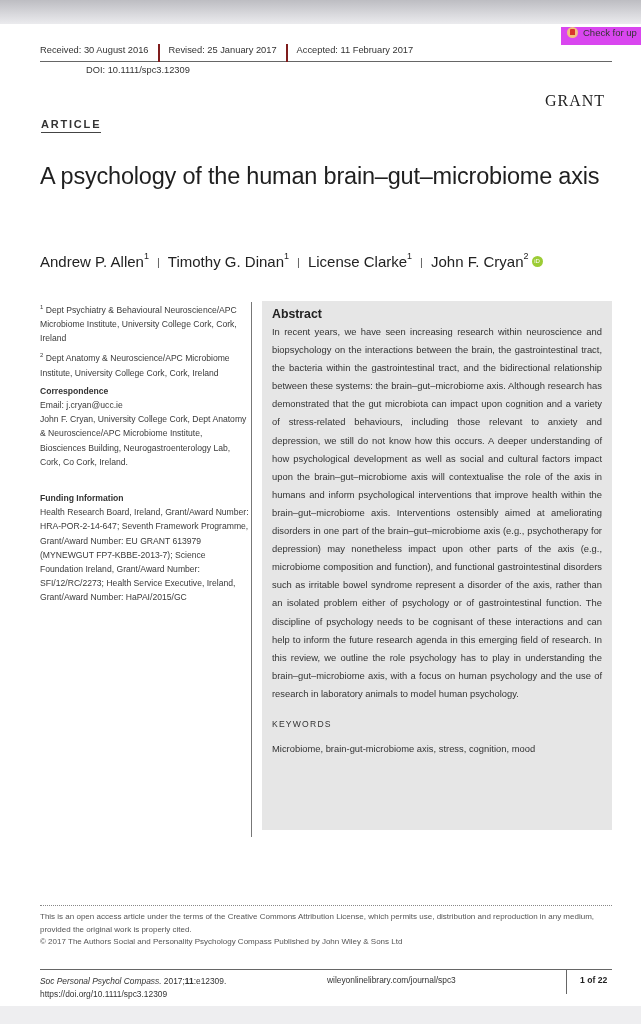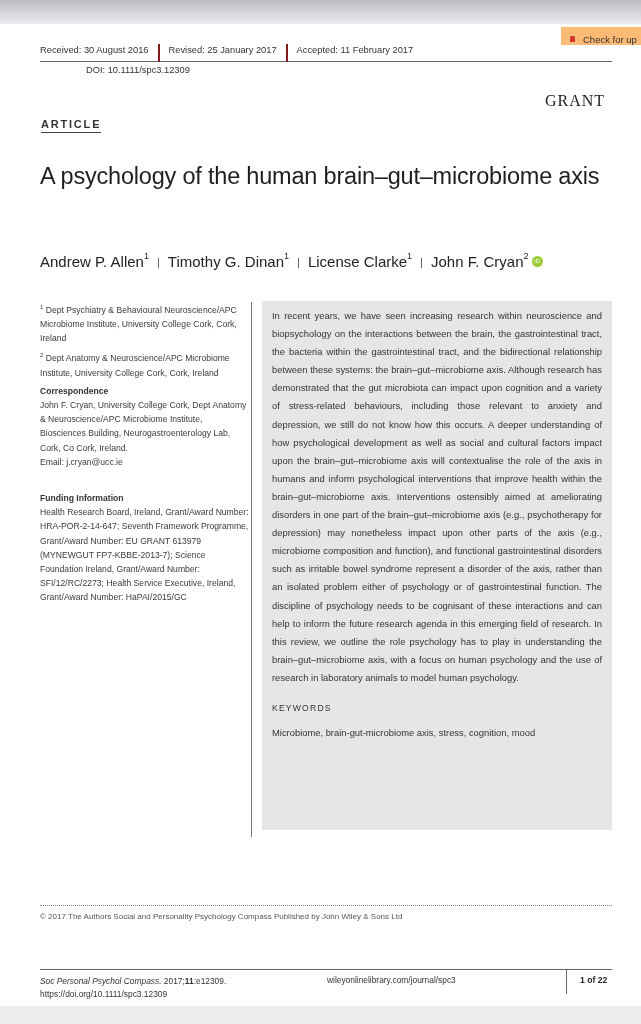--- a/index.html
+++ b/index.html
@@ -3,21 +3,21 @@
 <meta charset="utf-8">
 <style>
   * { box-sizing: border-box; margin: 0; padding: 0; }
   html, body { width: 641px; height: 1024px; overflow: hidden; background: #ffffff; }
   body { font-family: "Liberation Sans", "DejaVu Sans", sans-serif; color: #2a2a2a; position: relative; }
 
   .top-shadow { position: absolute; left: 0; top: 0; width: 641px; height: 24px;
     background: linear-gradient(#bdbdc2, #d9d9dd 60%, #ebebee); }
 
   .check-updates { position: absolute; left: 561px; top: 27px; width: 80px; height: 18px;
-    background: #fdba74; display: flex; align-items: flex-end; padding-left: 6px; font-size: 9.5px; color: #333; }
+    background: #d946ef; display: flex; align-items: flex-start; padding-left: 6px; font-size: 9.5px; color: #333; }
   .check-updates .badge { width: 11px; height: 11px; border-radius: 50%; background: #f1c27d; position: relative; margin-right: 5px; flex: none; }
   .check-updates .badge::after { content: ""; position: absolute; left: 3px; top: 2px; width: 5px; height: 6px; background: #d9362b; border-radius: 1px 1px 0 0; }
 
   .dates { position: absolute; left: 40px; top: 44px; width: 572px; height: 18px; border-bottom: 1px solid #666;
     display: flex; font-size: 9.3px; color: #333; align-items: flex-start; }
   .dates span { padding-right: 9px; margin-right: 9px; border-right: 2px solid #7f1d1d; line-height: 13px; height: 18px; }
   .dates span:last-child { border-right: none; }
   .doi { position: absolute; left: 40px; top: 65px; font-size: 9.3px; color: #333; padding-left: 46px; }
 
   .wiley { position: absolute; left: 545px; top: 92px; font-family: "Liberation Serif", serif; font-size: 16px; letter-spacing: 1px; color: #222; }
@@ -90,39 +90,41 @@
   <span class="sep">|</span>
   <span><span>John F. Cryan</span><sup>2</sup></span>
   <span class="orcid">iD</span>
 </div>
 
 <div class="left-col">
   <div class="aff"><sup>1</sup> <span>Dept Psychiatry &amp; Behavioural Neuroscience/APC Microbiome Institute, University College Cork, Cork, Ireland</span></div>
   <div class="aff block" style="margin-bottom:4px;"><sup>2</sup> <span>Dept Anatomy &amp; Neuroscience/APC Microbiome Institute, University College Cork, Cork, Ireland</span></div>
   <div class="block" style="margin-bottom:22px;">
     <div class="head">Correspondence</div>
+    <div>Email: j.cryan@ucc.ie</div>
     <div>John F. Cryan, University College Cork, Dept Anatomy &amp; Neuroscience/APC Microbiome Institute, Biosciences Building, Neurogastroenterology Lab, Cork, Co Cork, Ireland.</div>
-    <div>Email: j.cryan@ucc.ie</div>
   </div>
   <div class="block">
     <div class="head">Funding Information</div>
     <div>Health Research Board, Ireland, Grant/Award Number: HRA-POR-2-14-647; Seventh Framework Programme, Grant/Award Number: EU GRANT 613979 (MYNEWGUT FP7-KBBE-2013-7); Science Foundation Ireland, Grant/Award Number: SFI/12/RC/2273; Health Service Executive, Ireland, Grant/Award Number: HaPAI/2015/GC</div>
   </div>
 </div>
 
 <div class="divider"></div>
 
 <div class="abstract">
+  <h2>Abstract</h2>
   <div class="body">In recent years, we have seen increasing research within neuroscience and biopsychology on the interactions between the brain, the gastrointestinal tract, the bacteria within the gastrointestinal tract, and the bidirectional relationship between these systems: the brain–gut–microbiome axis. Although research has demonstrated that the gut microbiota can impact upon cognition and a variety of stress-related behaviours, including those relevant to anxiety and depression, we still do not know how this occurs. A deeper understanding of how psychological development as well as social and cultural factors impact upon the brain–gut–microbiome axis will contextualise the role of the axis in humans and inform psychological interventions that improve health within the brain–gut–microbiome axis. Interventions ostensibly aimed at ameliorating disorders in one part of the brain–gut–microbiome axis (e.g., psychotherapy for depression) may nonetheless impact upon other parts of the axis (e.g., microbiome composition and function), and functional gastrointestinal disorders such as irritable bowel syndrome represent a disorder of the axis, rather than an isolated problem either of psychology or of gastrointestinal function. The discipline of psychology needs to be cognisant of these interactions and can help to inform the future research agenda in this emerging field of research. In this review, we outline the role psychology has to play in understanding the brain–gut–microbiome axis, with a focus on human psychology and the use of research in laboratory animals to model human psychology.</div>
   <div class="kw-head">KEYWORDS</div>
   <div class="kw">Microbiome, brain-gut-microbiome axis, stress, cognition, mood</div>
 </div>
 
 <div class="dots"></div>
 <div class="license">
+  <div>This is an open access article under the terms of the Creative Commons Attribution License, which permits use, distribution and reproduction in any medium, provided the original work is properly cited.</div>
   <div>© 2017 The Authors Social and Personality Psychology Compass Published by John Wiley &amp; Sons Ltd</div>
 </div>
 
 <div class="footer-rule"></div>
 <div class="footer-left">
   <div><i>Soc Personal Psychol Compass.</i> <span>2017;</span><b>11</b><span>:e12309.</span></div>
   <div>https://doi.org/10.1111/spc3.12309</div>
 </div>
 <div class="footer-mid">wileyonlinelibrary.com/journal/spc3</div>
 <div class="footer-vrule"></div>

